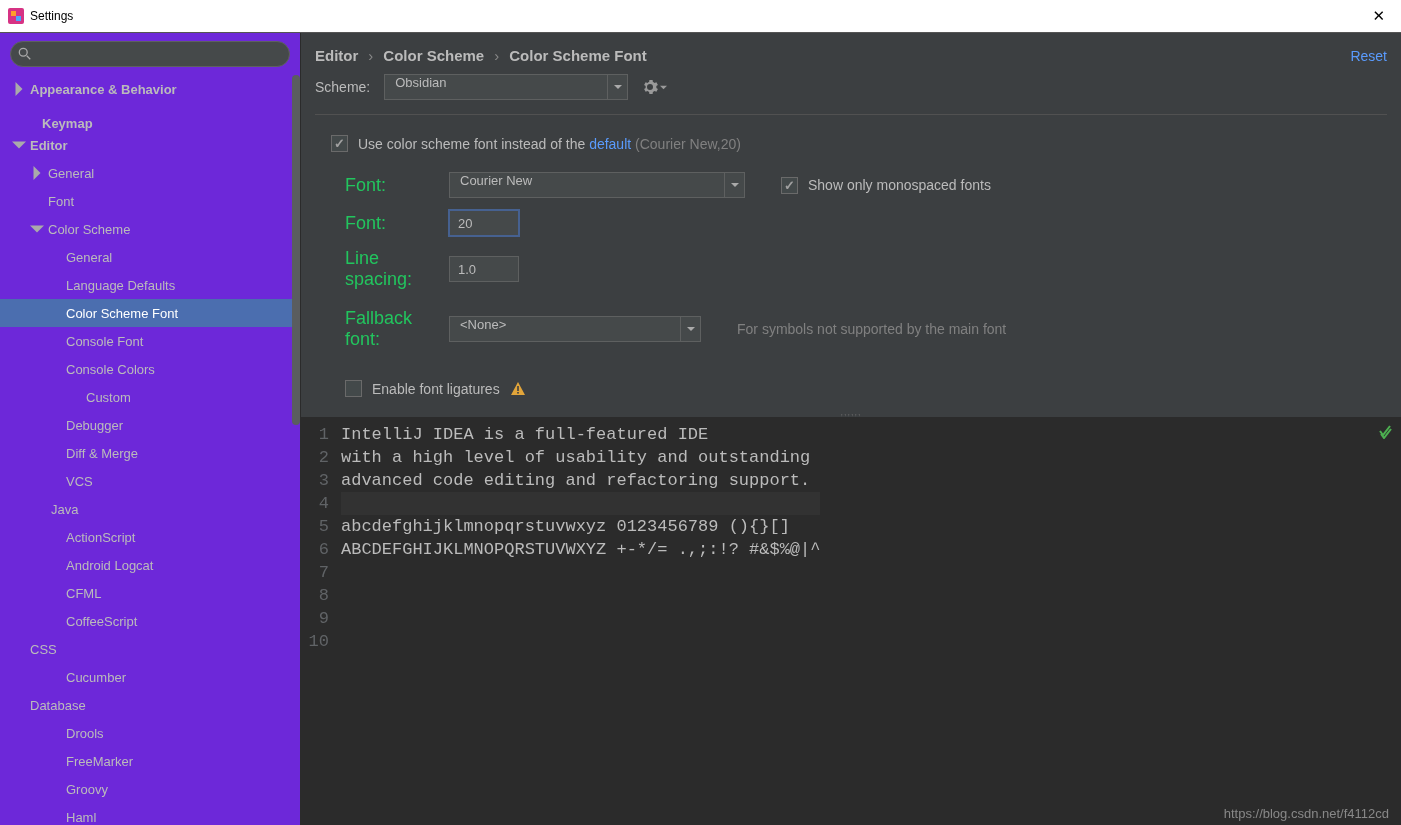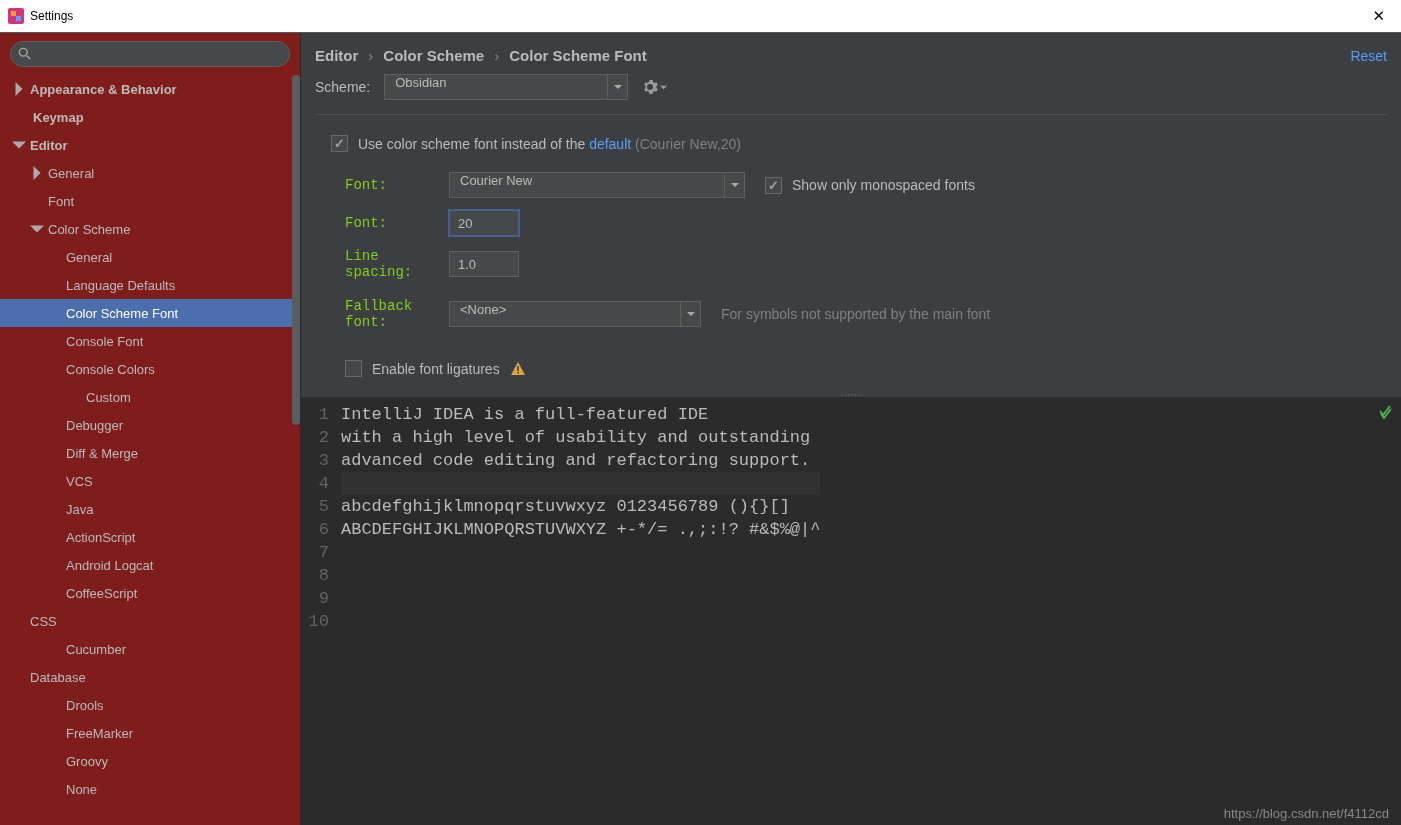--- a/index.html
+++ b/index.html
@@ -32,21 +32,21 @@
   display: flex;
   flex: 1;
   background: #3c3f41;
   border-top: 1px solid #555;
   overflow: hidden;
 }
 
 
 .sidebar {
   width: 301px;
-  background: #7f1d1d;
+  background: #6d28d9;
   border-right: 1px solid #2b2b2b;
   display: flex;
   flex-direction: column;
   position: relative;
 }
 .search-wrap { padding: 8px 10px 6px 10px; }
 .search-input {
   width: 100%;
   height: 26px;
   background: #45494a;
@@ -163,32 +163,32 @@
   content: "✓";
   color: #a0a0a0;
   font-size: 13px;
   font-weight: bold;
 }
 .check-label { color: #bbb; }
 .check-label a { color: #5a9bfd; text-decoration: none; }
 .check-label .muted { color: #808080; }
 
 .field-row { display: flex; align-items: center; margin-bottom: 12px; gap: 0; }
-.field-label { width: 118px; color: #84cc16; font-size: 14px; padding-left: 14px; font-family: Liberation Mono, monospace; }
+.field-label { width: 118px; color: #22c55e; font-size: 18px; padding-left: 14px; }
 .text-input {
   background: #45494a;
   border: 1px solid #5e6060;
   height: 26px;
   padding: 0 8px;
   color: #bbb;
   font-size: 13px;
   outline: none;
 }
 .text-input.focused { border: 1px solid #466190; box-shadow: 0 0 0 1px #466190; }
-.field-extra { margin-left: 20px; display: flex; align-items: center; gap: 10px; font-size: 14px; color: #bbb; }
+.field-extra { margin-left: 36px; display: flex; align-items: center; gap: 10px; font-size: 14px; color: #bbb; }
 .muted-text { color: #808080; font-size: 14px; }
 
 .ligatures-row { display: flex; align-items: center; gap: 10px; margin-top: 30px; padding-left: 14px; font-size: 14px; }
 .warn-icon { width: 16px; height: 16px; }
 
 .drag-handle {
   height: 10px;
   display: flex;
   align-items: center;
   justify-content: center;
@@ -259,21 +259,21 @@
         </svg>
       <input class="search-input" type="text" style="">
     </div>
     <div class="tree" id="tree">
         <div class="tree-item bold" style="padding-left: 12px;">
           <svg class="tree-arrow" viewBox="0 0 8 8">
             <path d="M2 0l4 4-4 4z"></path>
           </svg>
           <span class="label">Appearance &amp; Behavior</span>
         </div>
-        <div class="tree-item bold" style="padding-left: 15px;">
+        <div class="tree-item bold" style="padding-left: 24px; align-items: flex-end;">
           <svg class="tree-arrow blank" viewBox="0 0 8 8"></svg>
           <span class="label">Keymap</span>
         </div>
         <div class="tree-item bold" style="padding-left: 12px;">
           <svg class="tree-arrow" viewBox="0 0 8 8">
             <path d="M0 2l4 4 4-4z"></path>
           </svg>
           <span class="label">Editor</span>
         </div>
         <div class="tree-item" style="padding-left: 30px;">
@@ -321,34 +321,38 @@
           <span class="label">Debugger</span>
         </div>
         <div class="tree-item" style="padding-left: 48px;">
           <svg class="tree-arrow blank" viewBox="0 0 8 8"></svg>
           <span class="label">Diff &amp; Merge</span>
         </div>
         <div class="tree-item" style="padding-left: 48px;">
           <svg class="tree-arrow blank" viewBox="0 0 8 8"></svg>
           <span class="label">VCS</span>
         </div>
-        <div class="tree-item" style="padding-left: 48px;">
+        <div class="tree-item" style="padding-left: 33px;">
           <svg class="tree-arrow blank" viewBox="0 0 8 8"></svg>
           <span class="label">Java</span>
         </div>
         <div class="tree-item" style="padding-left: 48px;">
           <svg class="tree-arrow blank" viewBox="0 0 8 8"></svg>
           <span class="label">ActionScript</span>
         </div>
         <div class="tree-item" style="padding-left: 48px;">
           <svg class="tree-arrow blank" viewBox="0 0 8 8"></svg>
           <span class="label">Android Logcat</span>
         </div>
         <div class="tree-item" style="padding-left: 48px;">
           <svg class="tree-arrow blank" viewBox="0 0 8 8"></svg>
+          <span class="label">CFML</span>
+        </div>
+        <div class="tree-item" style="padding-left: 48px;">
+          <svg class="tree-arrow blank" viewBox="0 0 8 8"></svg>
           <span class="label">CoffeeScript</span>
         </div>
         <div class="tree-item" style="">
           <svg class="tree-arrow blank" viewBox="0 0 8 8"></svg>
           <span class="label">CSS</span>
         </div>
         <div class="tree-item" style="padding-left: 48px;">
           <svg class="tree-arrow blank" viewBox="0 0 8 8"></svg>
           <span class="label">Cucumber</span>
         </div>
@@ -363,21 +367,21 @@
         <div class="tree-item" style="padding-left: 48px;">
           <svg class="tree-arrow blank" viewBox="0 0 8 8"></svg>
           <span class="label">FreeMarker</span>
         </div>
         <div class="tree-item" style="padding-left: 48px;">
           <svg class="tree-arrow blank" viewBox="0 0 8 8"></svg>
           <span class="label">Groovy</span>
         </div>
         <div class="tree-item" style="padding-left: 48px;">
           <svg class="tree-arrow blank" viewBox="0 0 8 8"></svg>
-          <span class="label">None</span>
+          <span class="label">Haml</span>
         </div>
       </div>
     <div class="tree-scroll-thumb"></div>
   </div>
 
   <div class="main">
     <div class="breadcrumb-row">
       <div class="breadcrumb">
         <span class="crumb">Editor</span>
         <span class="sep">›</span>

